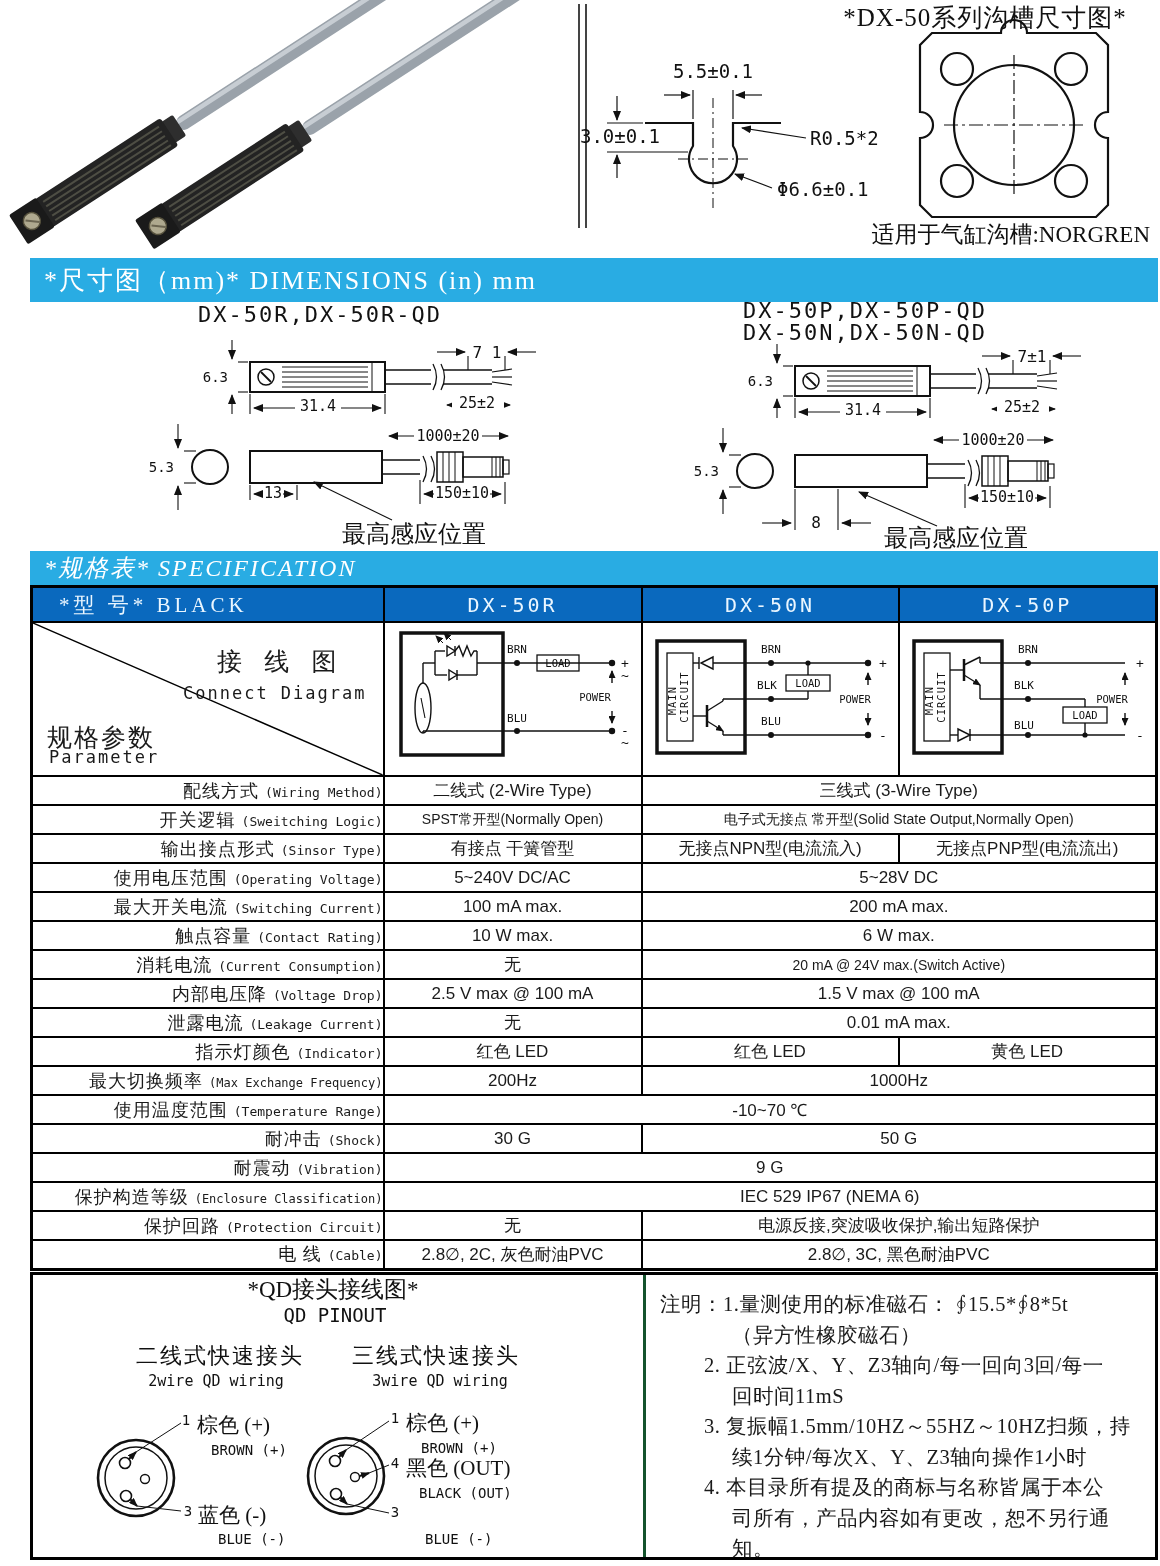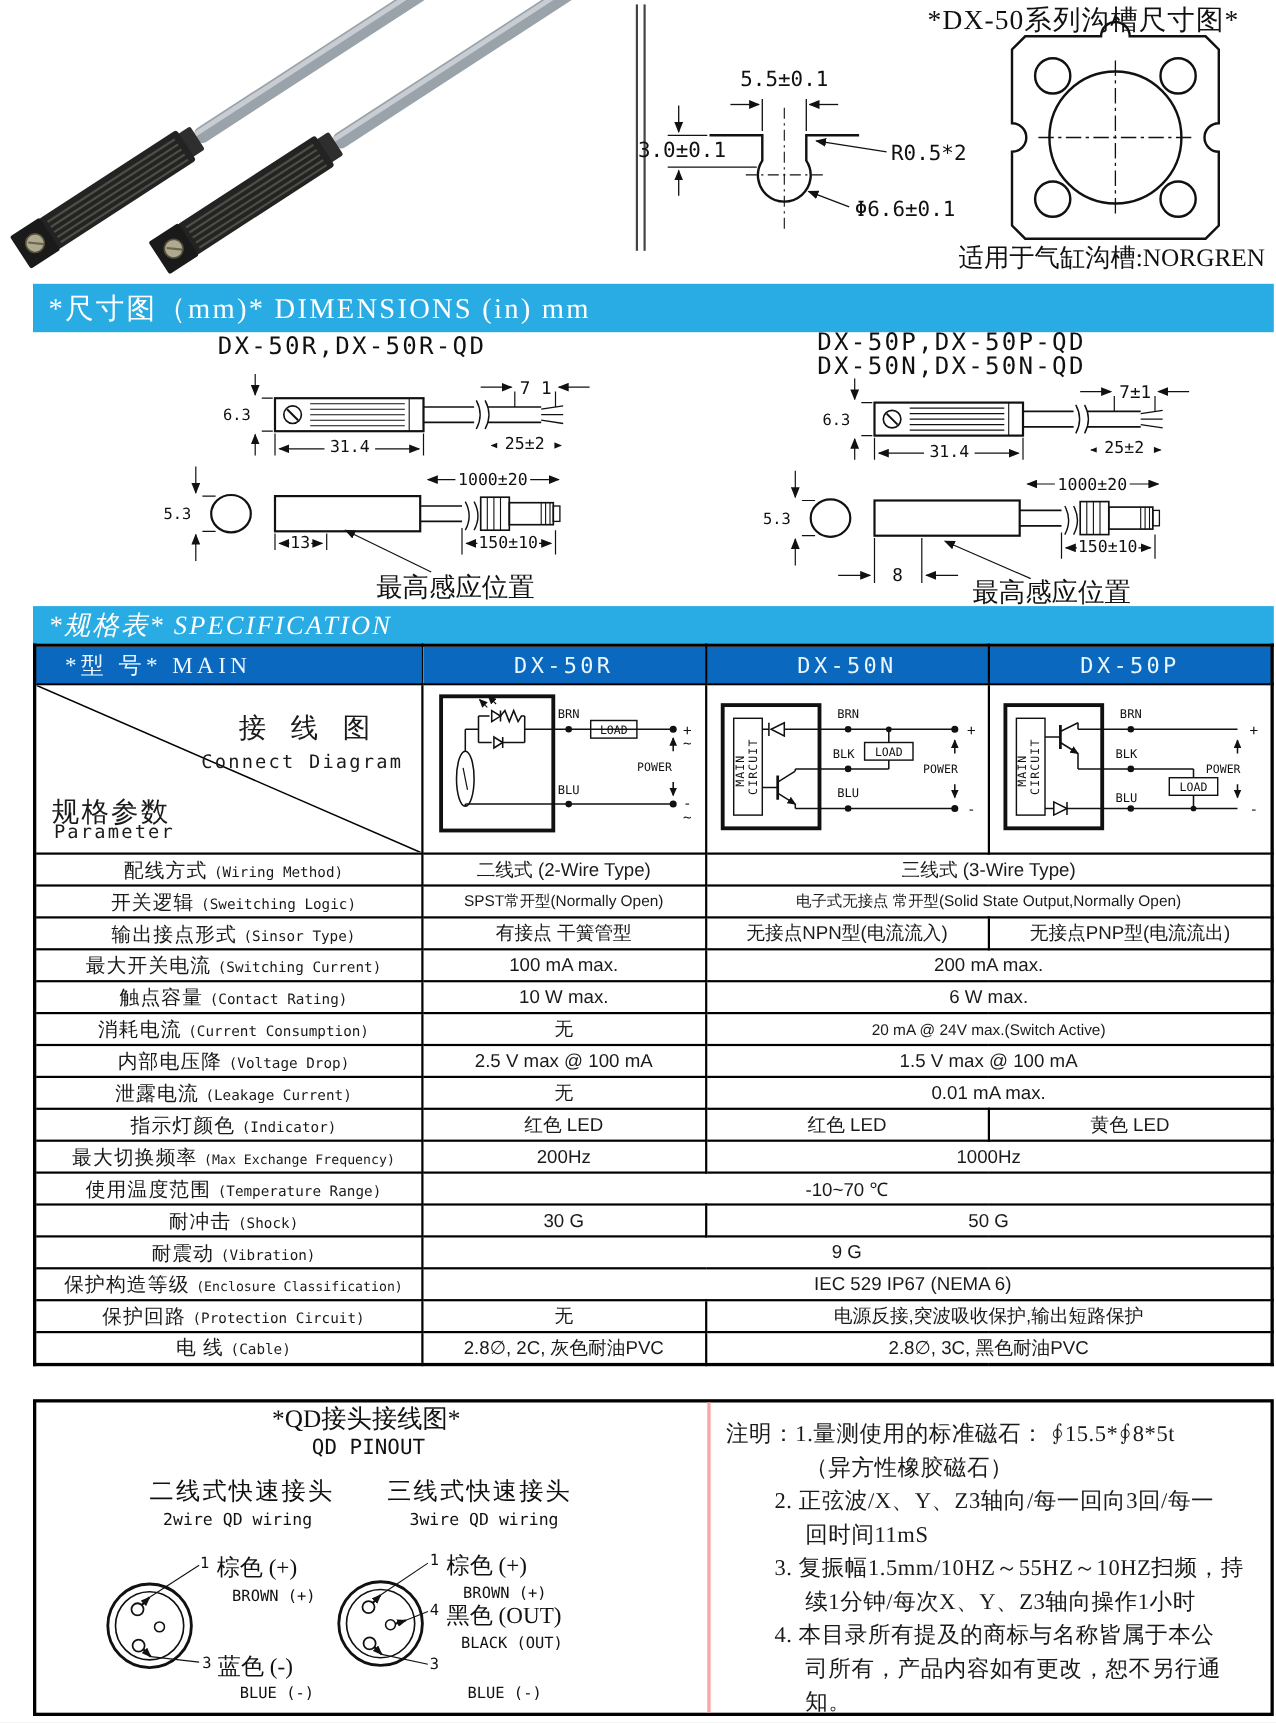--- a/index.html
+++ b/index.html
@@ -19,32 +19,32 @@
   .c10{font-size:10.5px;} .c11{font-size:11px;} .c13{font-size:13px;}
   
   .spec-table{position:absolute;left:30px;top:585px;width:1128px;border-collapse:collapse;
               table-layout:fixed;border:3px solid #000;}
   .spec-table td{border:2px solid #000;padding:0;overflow:hidden;}
   .spec-table tr.hrow td{background:var(--header_blue,#0A69BE);color:#eaf6ff;height:33px;
        font-family:"DejaVu Sans Mono",monospace;font-size:20px;letter-spacing:3px;text-align:center;}
   .spec-table tr.hrow td.lab{text-align:left;padding-left:26px;font-family:"Liberation Serif",serif;
        font-size:21px;letter-spacing:4px;}
   .spec-table tr.body-row{height:29px;}
-  td.lab{text-align:center;padding-left:9px;white-space:nowrap;}
+  td.lab{text-align:right;padding-left:9px;white-space:nowrap;}
   .lz{font-family:"Liberation Serif","DejaVu Serif",serif;font-size:18px;letter-spacing:1px;}
   .le{font-family:"DejaVu Sans Mono",monospace;font-size:13px;margin-left:6px;}
   td.val{text-align:center;font-family:Liberation Sans, sans-serif;font-size:17px;}
   td.val.sm{font-size:14px;margin-top:25px;} td.val.shift{padding-left:120px;}
   td.diagcell{position:relative;height:152px;}
   .diagsvg{position:absolute;left:0;top:0;width:100%;height:100%;}
   .dc-lbl{position:absolute;font-family:"Liberation Serif",serif;}
   
   .bottom-box{position:absolute;left:30px;top:1272px;width:1128px;height:288px;border:3px solid #000;
               box-sizing:border-box;}
-  .notes-half{position:absolute;left:610px;top:0;right:0;bottom:0;border-left:3px solid #fca5a5;
+  .notes-half{position:absolute;left:610px;top:0;right:0;bottom:0;border-left:3px solid #14532d;
               padding:14px 10px 0 14px;font-family:"Liberation Serif","DejaVu Serif",serif;
               font-size:20.5px;line-height:30.5px;letter-spacing:0.5px;}
   .nl.i1{padding-left:44px;} .nl.i2{padding-left:72px;}
 </style>
 </head>
 <body>
 
 <div class="page">
 
   <svg class="abs" style="left:0;top:0" width="1160" height="256" viewBox="0 0 1160 256">
@@ -325,21 +325,21 @@
 
   <table class="spec-table">
     <colgroup>
         <col style="width:352px">
         <col style="width:258px">
         <col style="width:257px">
         <col style="width:258px">
       </colgroup>
     <tbody>
         <tr class="hrow">
-      <td class="lab">*型  号*  MAIN</td>
+      <td class="lab">*型  号*  BLACK</td>
       <td>DX-50R</td>
       <td>DX-50N</td>
       <td>DX-50P</td>
     </tr>
 
     <tr>
       <td class="diagcell">
         <svg class="diagsvg" viewBox="0 0 100 100" preserveAspectRatio="none">
           <line x1="0" y1="0" x2="100" y2="100" stroke="#000" stroke-width="1.4" vector-effect="non-scaling-stroke"></line>
         </svg>
@@ -501,20 +501,25 @@
       <td class="val sm">SPST常开型(Normally Open)</td>
       <td class="val sm" colspan="2">电子式无接点 常开型(Solid State Output,Normally Open)</td>
     </tr>
     <tr class="body-row">
       <td class="lab"><span class="lz">输出接点形式</span><span class="le">(Sinsor Type)</span></td>
       <td class="val">有接点 干簧管型</td>
       <td class="val">无接点NPN型(电流流入)</td>
       <td class="val">无接点PNP型(电流流出)</td>
     </tr>
     <tr class="body-row">
+      <td class="lab"><span class="lz">使用电压范围</span><span class="le">(Operating Voltage)</span></td>
+      <td class="val">5~240V DC/AC</td>
+      <td class="val" colspan="2">5~28V DC</td>
+    </tr>
+    <tr class="body-row">
       <td class="lab"><span class="lz">最大开关电流</span><span class="le">(Switching Current)</span></td>
       <td class="val">100 mA  max.</td>
       <td class="val" colspan="2">200 mA  max.</td>
     </tr>
     <tr class="body-row">
       <td class="lab"><span class="lz">触点容量</span><span class="le">(Contact Rating)</span></td>
       <td class="val">10 W  max.</td>
       <td class="val" colspan="2">6 W  max.</td>
     </tr>
     <tr class="body-row">

